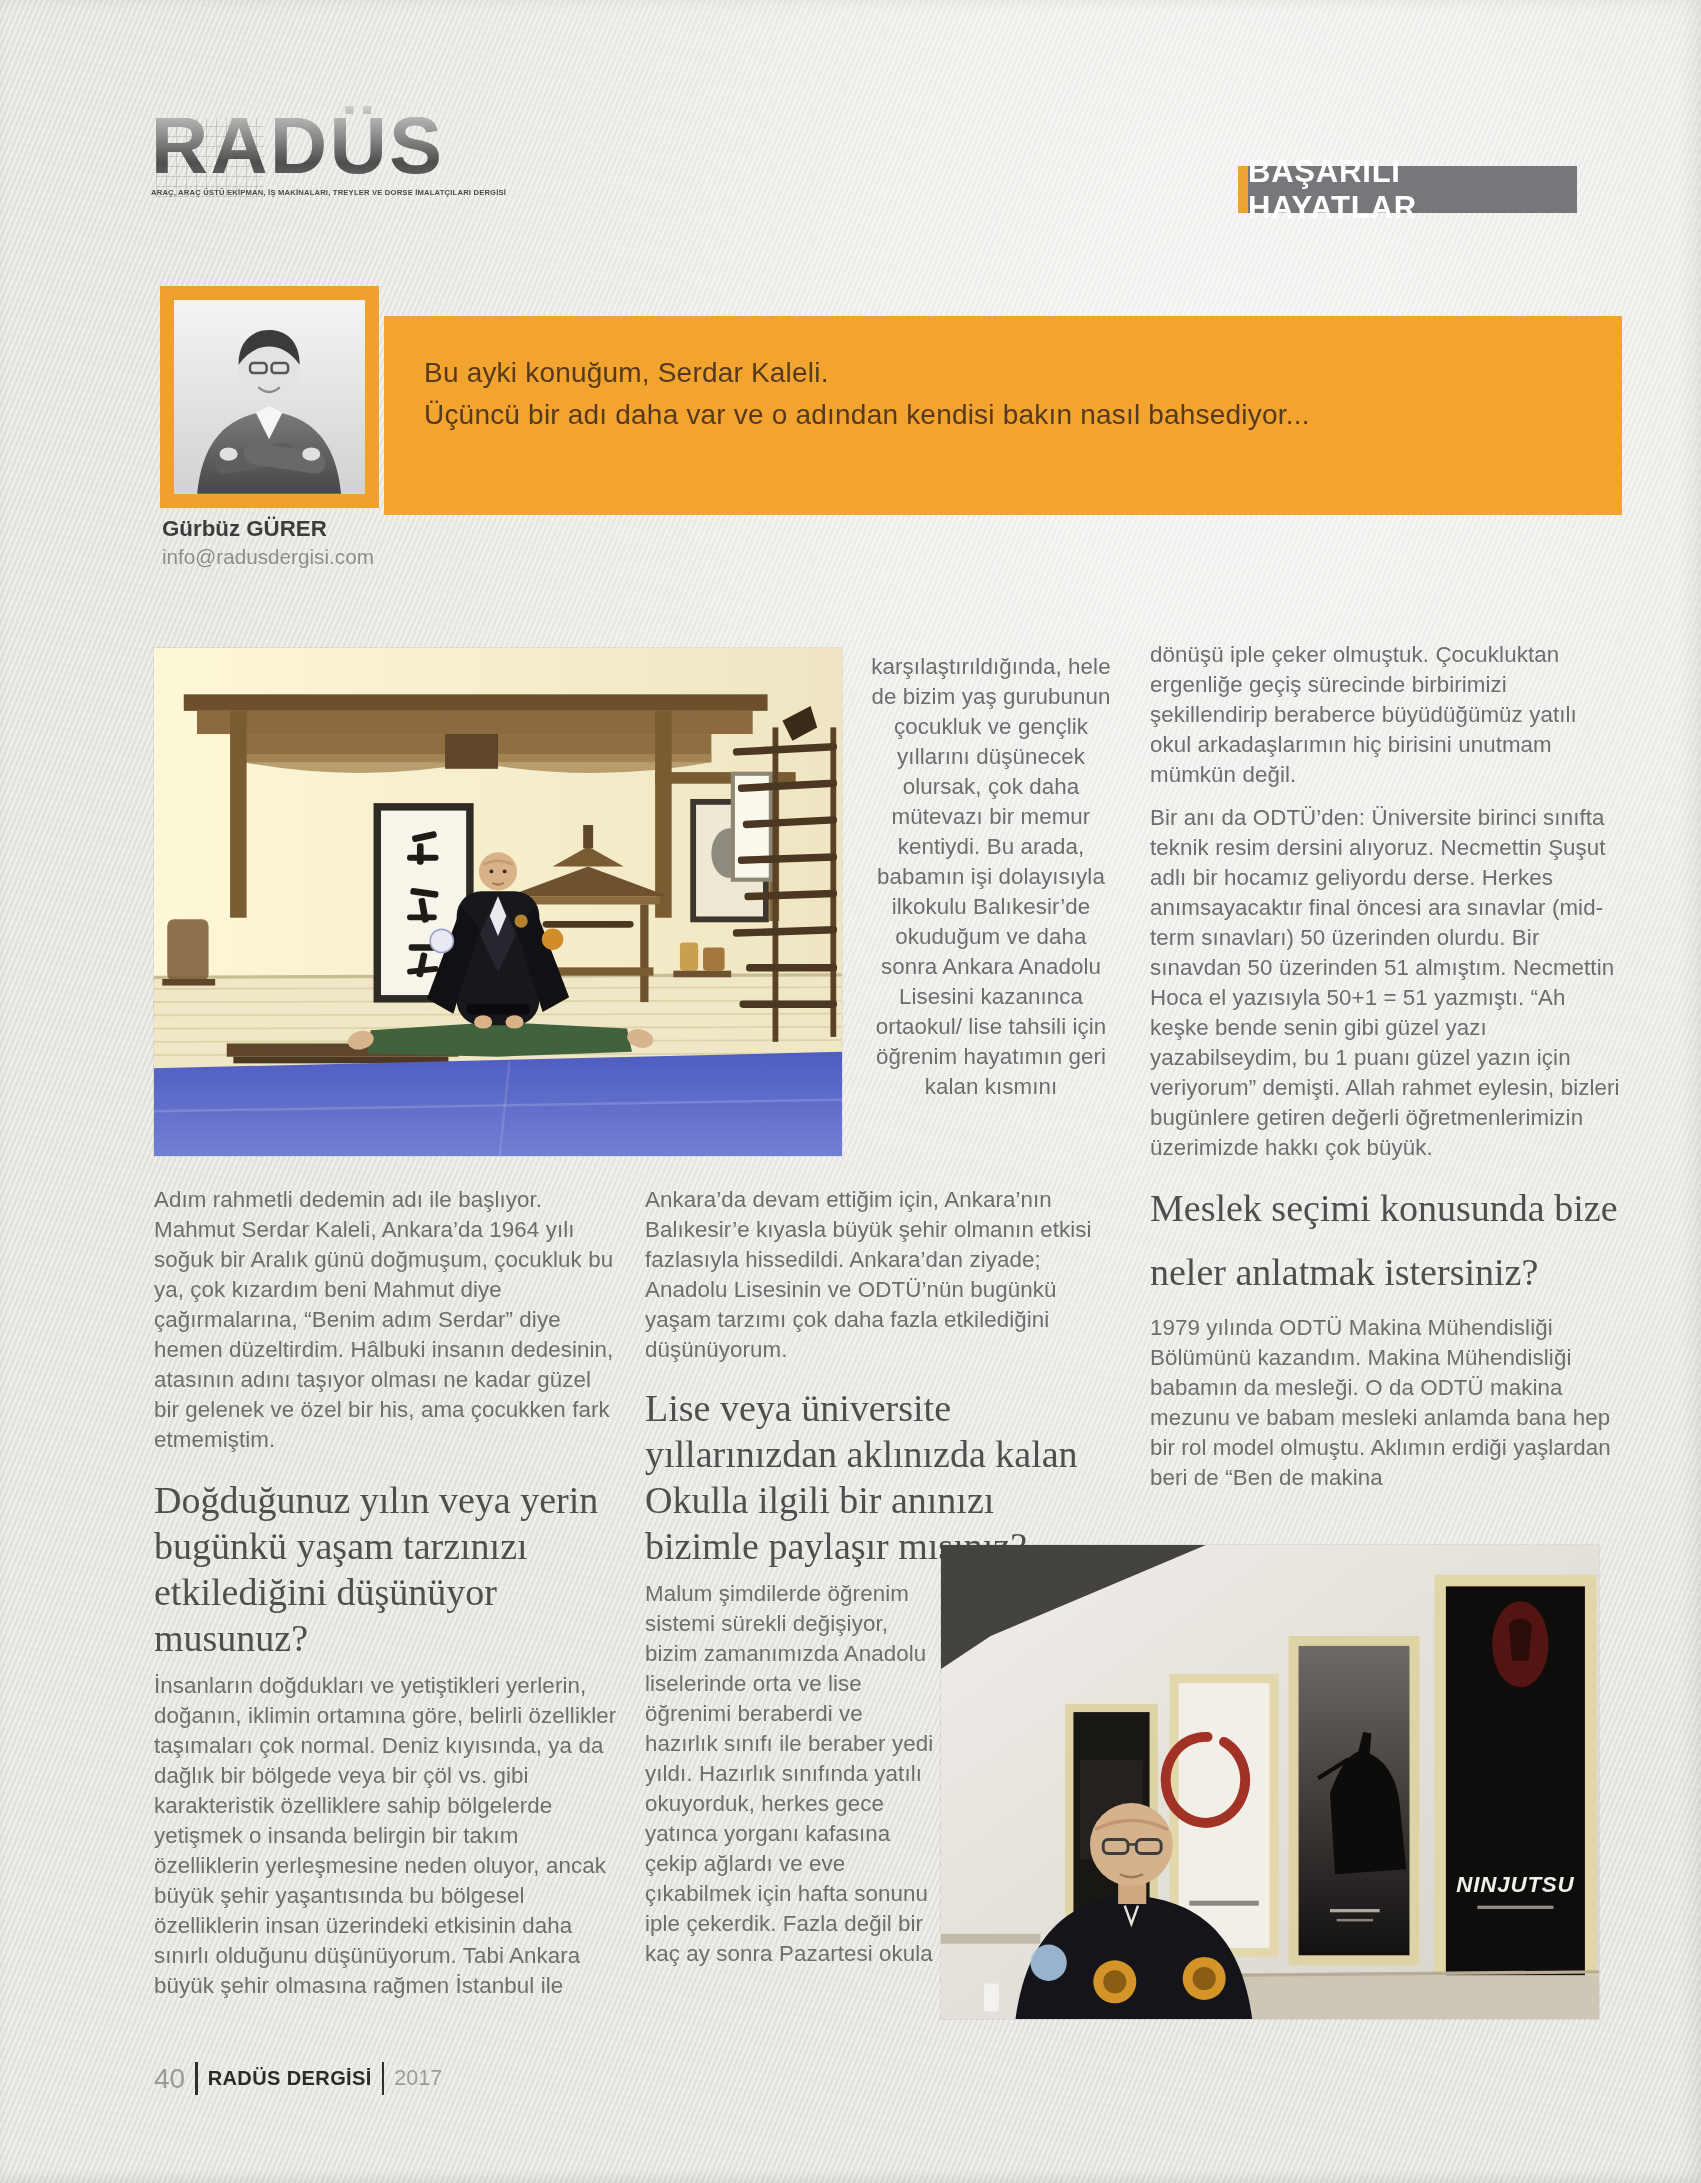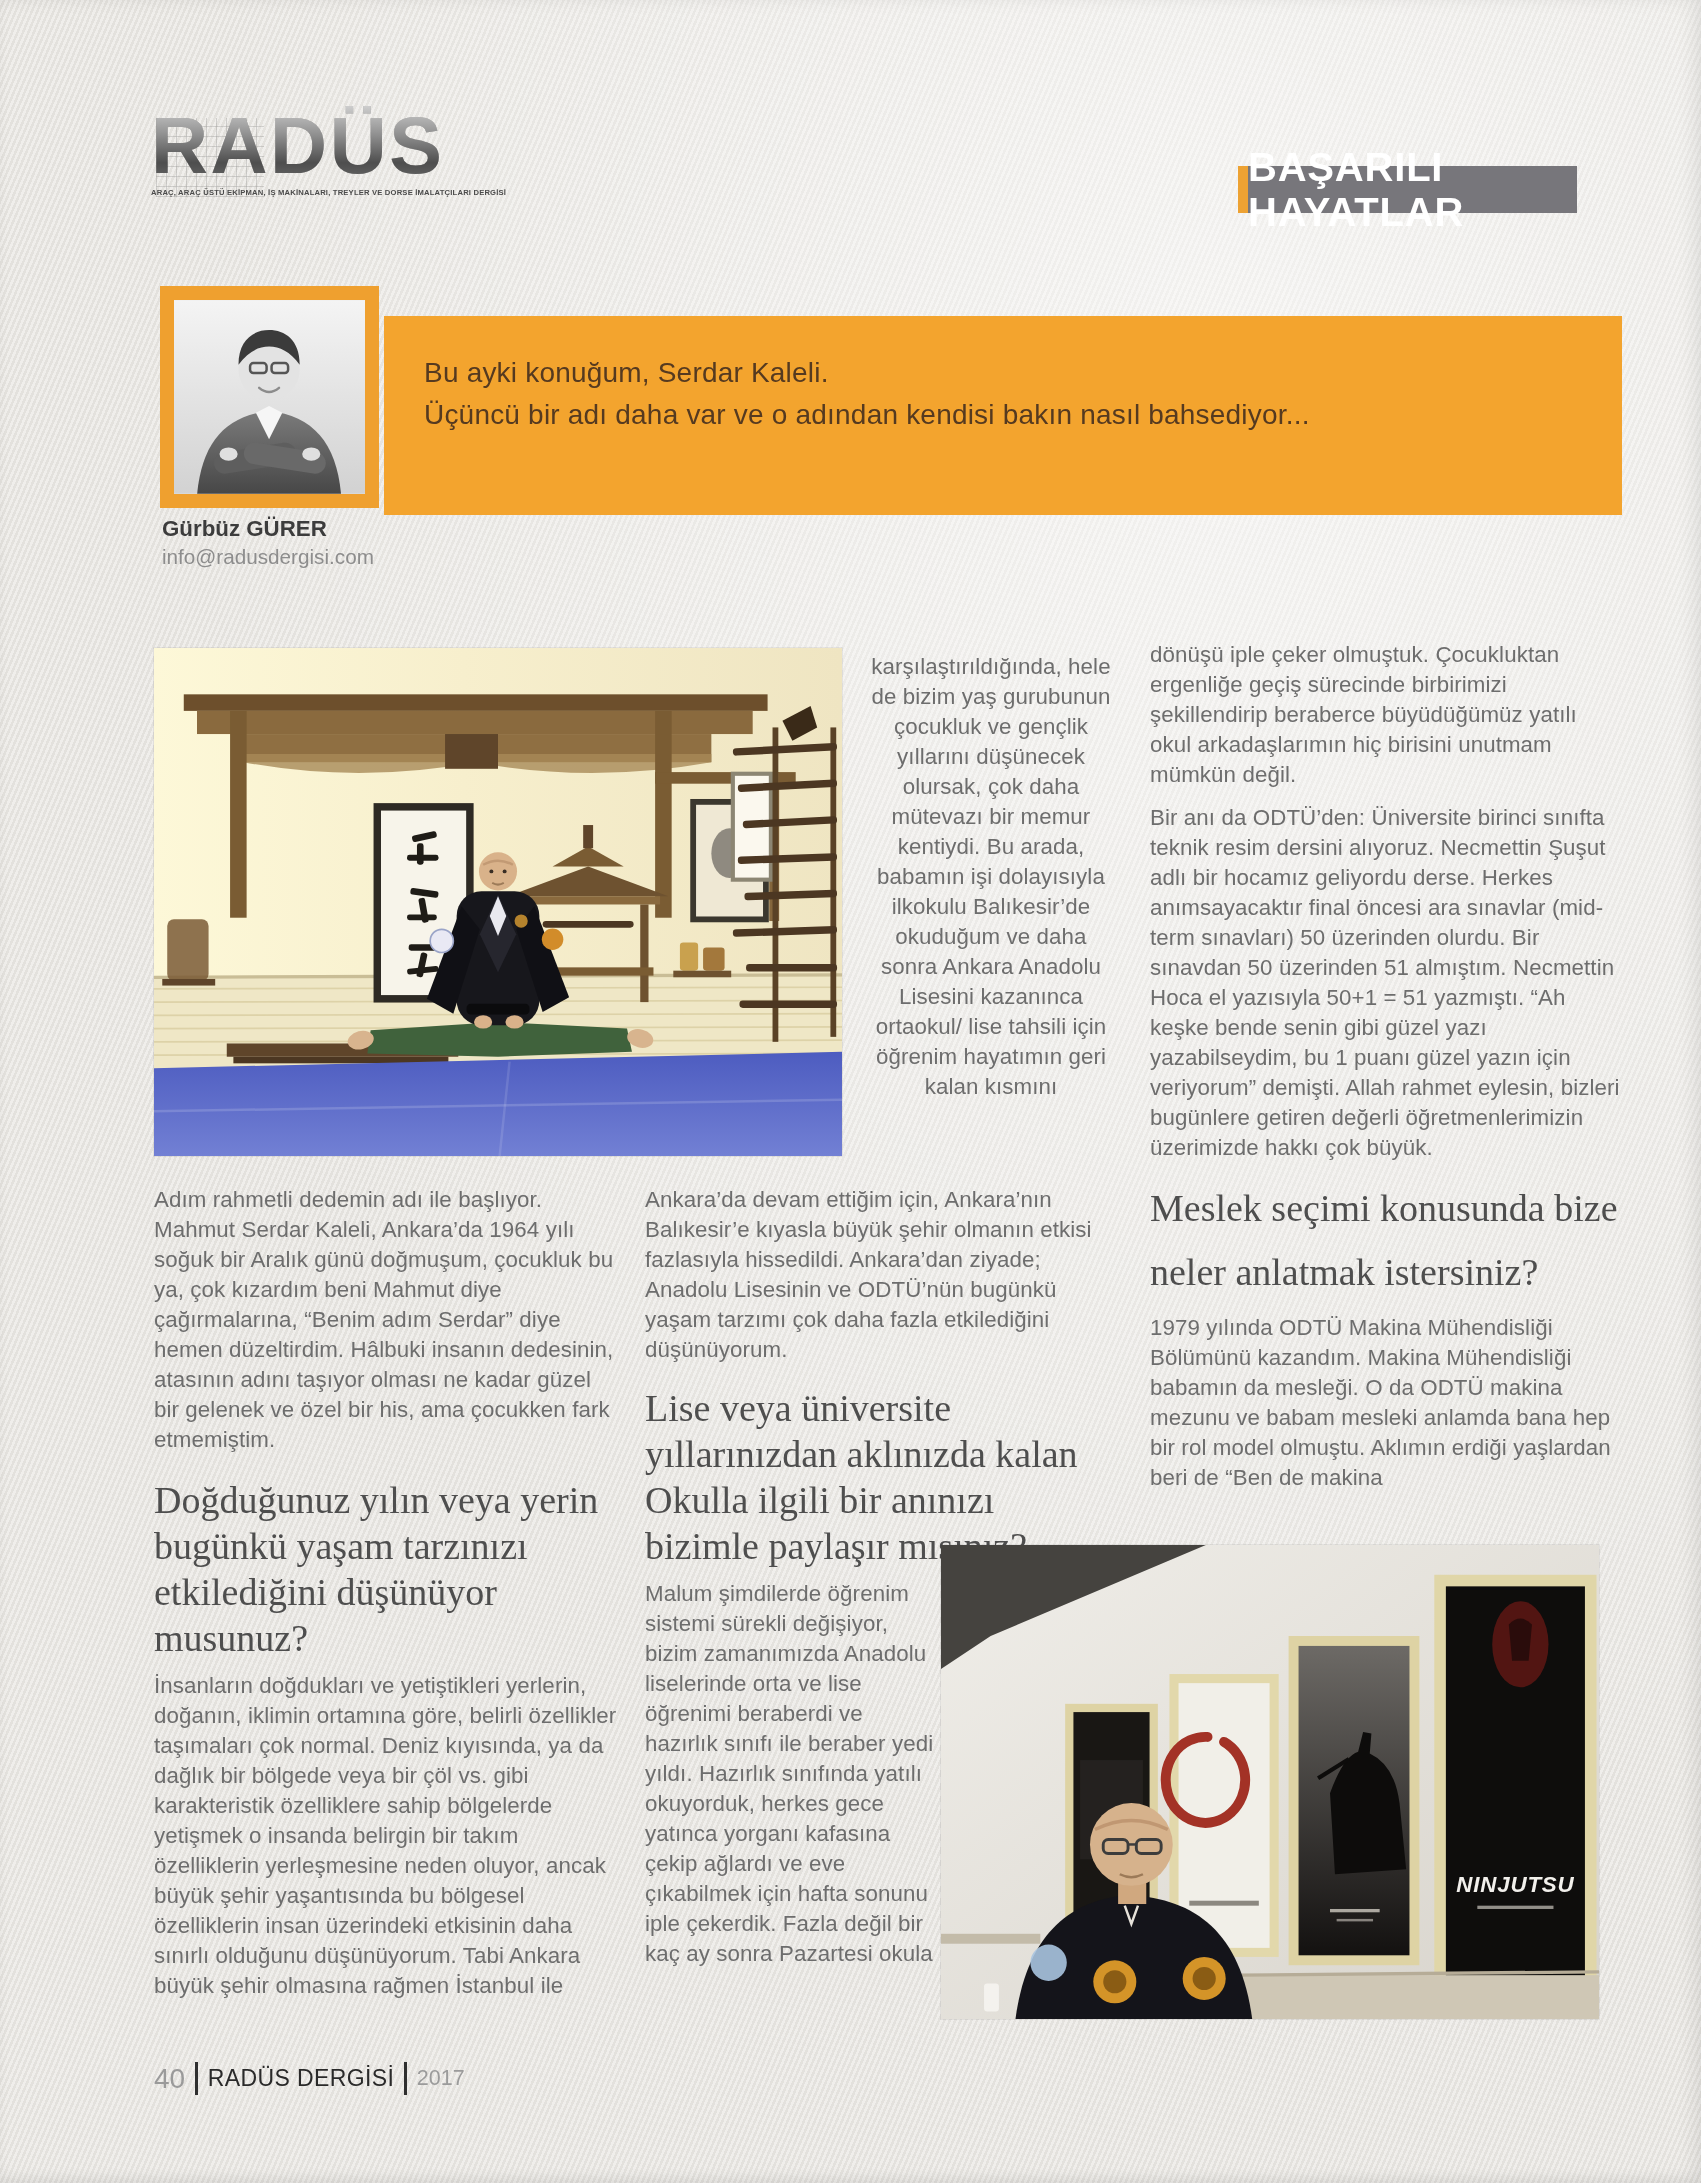--- a/index.html
+++ b/index.html
@@ -32,21 +32,21 @@
   }
   .logo-tagline{
     position:relative;z-index:1;margin-top:1.7px;width:291px;text-align:center;
     font-size:8.3px;font-weight:700;letter-spacing:0.2px;color:#4b4b4b;white-space:nowrap;
     transform:scale(.92);transform-origin:left;
   }
   .section-badge{
     position:absolute;left:1238px;top:166px;width:329px;height:47px;
     background:#77767b;border-left:10.8px solid #eda233;
     display:flex;align-items:center;justify-content:center;
-    color:#fff;font-size:40px;font-weight:700;letter-spacing:0.8px;
+    color:#fff;font-size:31px;font-weight:700;letter-spacing:0.8px;
   }
   
   .intro-banner{
     position:absolute;left:384px;top:316px;width:1238px;height:199px;
     background:#f3a42e;
     padding:15px;box-sizing:border-box;
   }
   .intro-banner .lines{position:absolute;left:40px;top:36px;}
   .intro-line{color:#553a20;font-size:28px;line-height:42px;letter-spacing:0.2px;}
   
@@ -71,21 +71,21 @@
   #col2 .q{margin-top:20px;}
   #col2 .p3{margin-top:10px;width:291px;}
   #col3{left:1150px;top:640px;width:470px;}
   #col3 .p2{margin-top:13.2px;}
   #col3 .q{margin-top:13.2px;line-height:64px;}
   #col3 .p3{margin-top:8.3px;}
   
   .footer{position:absolute;left:154px;top:2062px;display:flex;align-items:center;gap:10px;}
   .footer .page-num{font-size:28px;color:#9a9a9a;}
   .footer .vbar{width:2.5px;height:33px;background:#2f2f2f;}
-  .footer .mag{font-size:23px;font-weight:400;color:#2a2a2a;letter-spacing:0.4px;}
+  .footer .mag{font-size:20px;font-weight:700;color:#2a2a2a;letter-spacing:0.4px;}
   .footer .yr{font-size:21.5px;color:#9b9b9b;}
 </style>
 </head>
 <body>
 
 <div class="page">
 
   <div class="logo-wrap">
     <div class="logo-grid"></div>
     <div class="logo-text">RADÜS</div>

